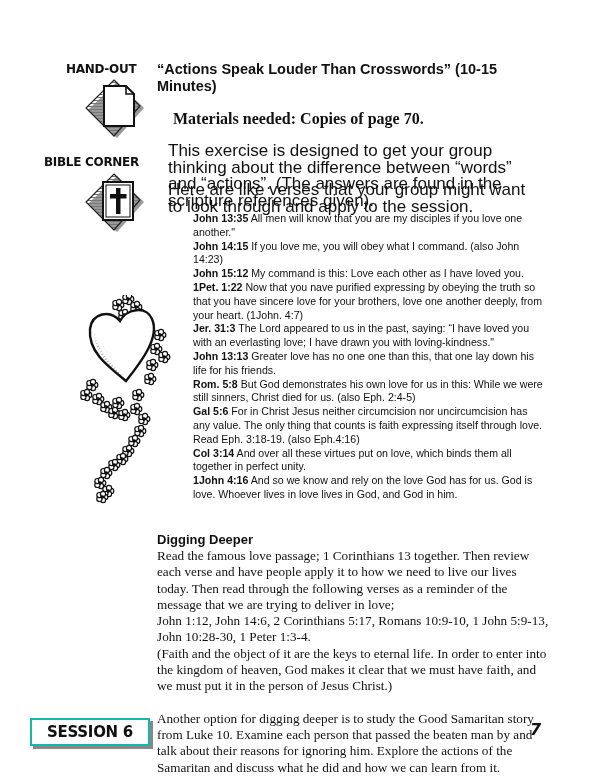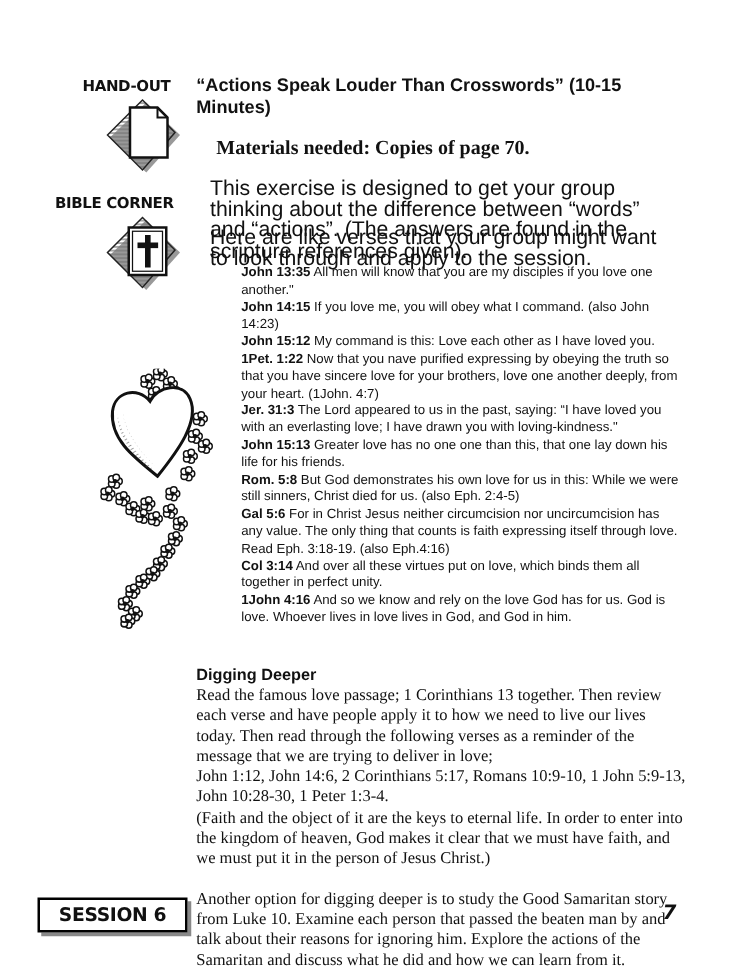--- a/index.html
+++ b/index.html
@@ -27,21 +27,21 @@
 
     #digging { position: absolute; left: 157px; top: 532px; width: 392px; }
     .dig-title { font-family: "Liberation Sans", sans-serif; font-weight: bold; font-size: 13px; line-height: 16px; margin: 0; }
     .dig-para { font-family: Liberation Serif, serif; font-size: 13.2px; line-height: 16.3px; margin: 0; }
     .gap { height: 16px; }
 
     #heart-art { position: absolute; left: 78px; top: 295px; width: 100px; height: 210px; }
 
     #session-badge {
       position: absolute; left: 30px; top: 718px; width: 116px; height: 24px;
-      border: 2px solid #000000; background: #fff; box-shadow: 3px 3px 0 #888;
+      border: 2px solid #14b8a6; background: #fff; box-shadow: 3px 3px 0 #888;
       display: flex; align-items: center; justify-content: center;
       font-family: "DejaVu Sans", sans-serif; font-weight: bold; font-size: 15px; letter-spacing: -0.3px;
     }
     #page-number {
       position: absolute; left: 530px; top: 720px;
       font-family: "DejaVu Sans", sans-serif; font-weight: bold; font-style: italic; font-size: 16px;
     }
   </style>
 </head>
 <body>
@@ -87,21 +87,21 @@
 <div id="bible-intro">
   <p class="body-serif">Here are like verses that your group might want to look through and apply to the session.</p>
 </div>
 
 <div id="verse-list">
     <p class="verse"><b>John 13:35</b><span>  All men will know that you are my disciples if you love one another."</span></p>
     <p class="verse"><b>John 14:15</b><span>   If you love me, you will obey what I command.  (also John 14:23)</span></p>
     <p class="verse"><b>John 15:12</b><span>  My command is this:  Love each other as I have loved you.</span></p>
     <p class="verse"><b>1Pet. 1:22</b><span>  Now that you nave purified expressing by obeying the truth so that you have sincere love for your brothers, love one another deeply, from your heart. (1John. 4:7)</span></p>
     <p class="verse"><b>Jer. 31:3</b><span>  The Lord appeared to us in the past, saying: “I have loved you with an everlasting love; I have drawn you with loving-kindness."</span></p>
-    <p class="verse"><b>John 15:13</b><span>  Greater love has no one one than this, that one lay down his life for his friends.</span></p>
+    <p class="verse"><b>John 13:13</b><span>  Greater love has no one one than this, that one lay down his life for his friends.</span></p>
     <p class="verse"><b>Rom. 5:8</b><span>  But God demonstrates his own love for us in this: While we were still sinners, Christ died for us.  (also Eph. 2:4-5)</span></p>
     <p class="verse"><b>Gal 5:6</b><span>  For in Christ Jesus neither circumcision nor uncircumcision has any value.  The only thing that counts is faith expressing itself through love.</span></p>
     <p class="verse">Read Eph. 3:18-19.  (also Eph.4:16)</p>
     <p class="verse"><b>Col 3:14</b><span>  And over all these virtues put on love, which binds them all together in perfect unity.</span></p>
     <p class="verse"><b>1John 4:16</b><span>  And so we know and rely on the love God has for us.  God is love.  Whoever lives in love lives in God, and God in him.</span></p>
   </div>
 
 <div id="heart-art">
   <svg width="100" height="210" viewBox="0 0 100 210">
     <defs>

